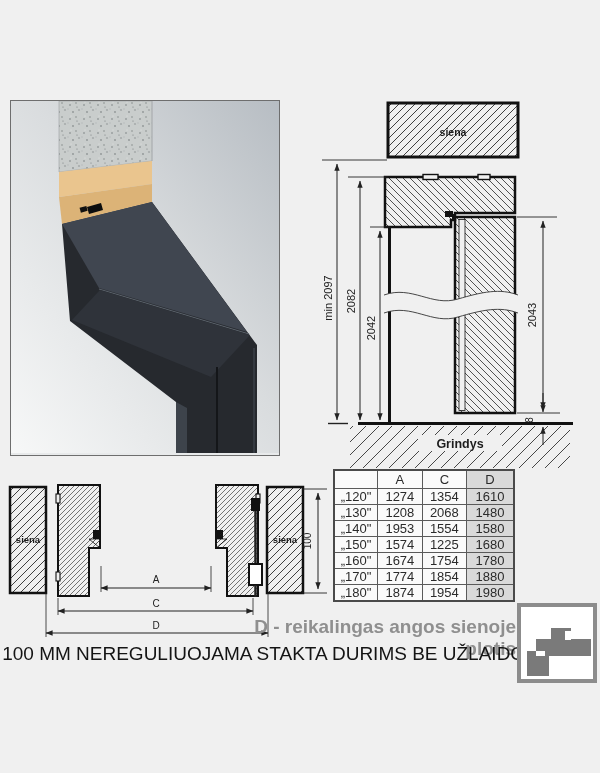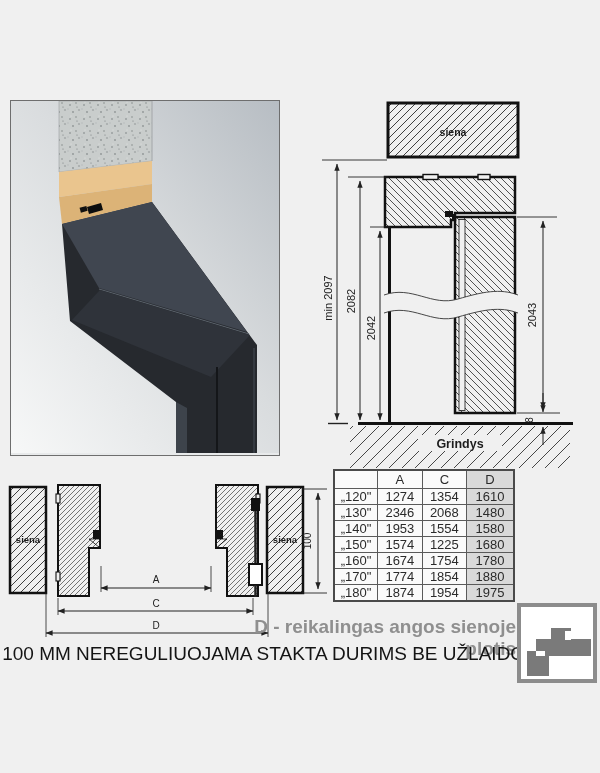--- a/index.html
+++ b/index.html
@@ -222,21 +222,21 @@
     </thead>
     <tbody>
       <tr>
         <td>„120"</td>
         <td>1274</td>
         <td>1354</td>
         <td class="dcol">1610</td>
       </tr>
       <tr>
         <td>„130"</td>
-        <td>2346</td>
+        <td>1208</td>
         <td>2068</td>
         <td class="dcol">1480</td>
       </tr>
       <tr>
         <td>„140"</td>
         <td>1953</td>
         <td>1554</td>
         <td class="dcol">1580</td>
       </tr>
       <tr>
@@ -254,21 +254,21 @@
       <tr>
         <td>„170"</td>
         <td>1774</td>
         <td>1854</td>
         <td class="dcol">1880</td>
       </tr>
       <tr>
         <td>„180"</td>
         <td>1874</td>
         <td>1954</td>
-        <td class="dcol">1975</td>
+        <td class="dcol">1980</td>
       </tr>
     </tbody>
   </table>
 
   <div class="abs note-text">D - reikalingas angos sienoje plotis</div>
   <div class="abs title-text">100 MM NEREGULIUOJAMA STAKTA DURIMS BE UŽLAIDOS</div>
 
   <div class="abs logo-box">
     <svg width="80" height="80" viewBox="0 0 80 80">
       <rect x="2" y="2" width="76" height="76" fill="#ffffff" stroke="#8c8c8c" stroke-width="4"></rect>

